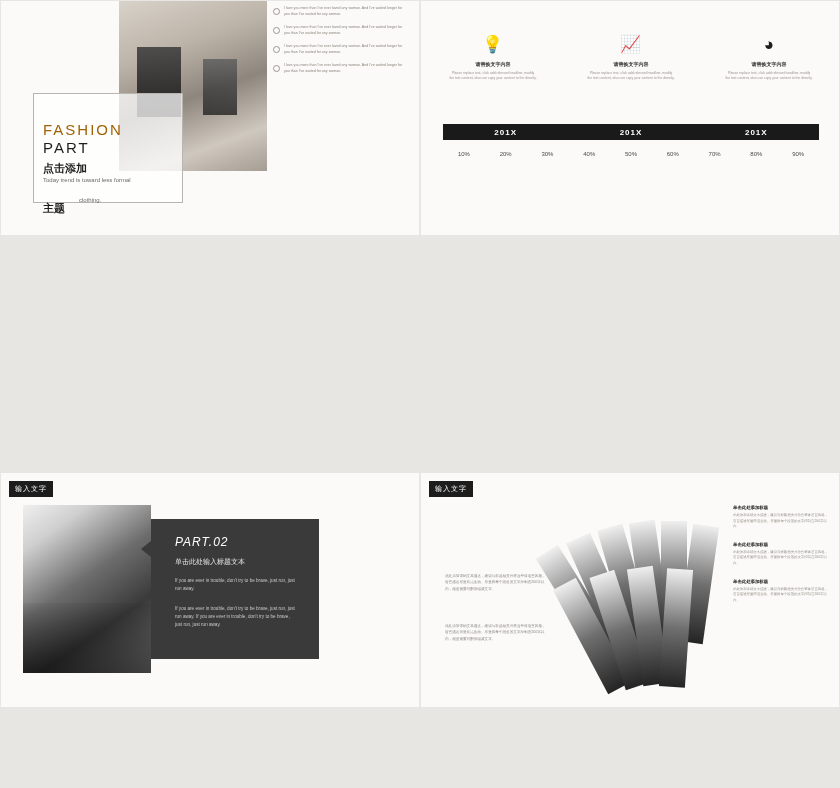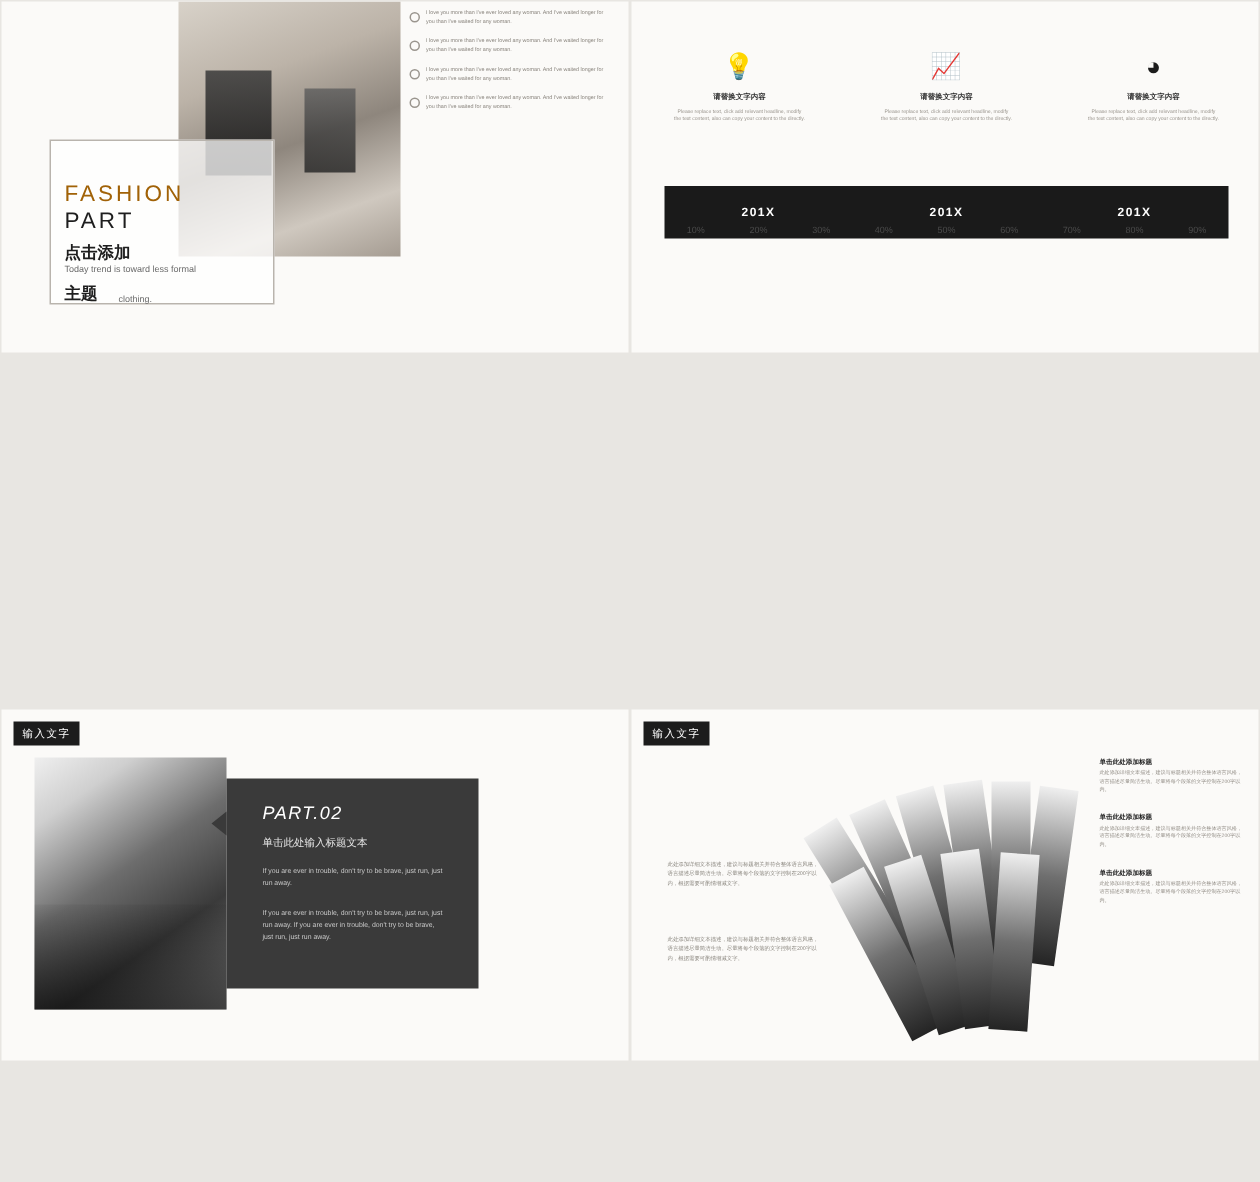--- a/index.html
+++ b/index.html
@@ -12,33 +12,33 @@
   
   .s1-img{position:absolute;left:118px;top:0;width:148px;height:170px;background:
      linear-gradient(160deg,#d8d2c9 0%,#bcb3a8 30%,#8e867d 55%,#cfc8bf 80%,#a59c92 100%);}
   .s1-img:after{content:"";position:absolute;left:18px;top:46px;width:44px;height:70px;background:linear-gradient(180deg,#3a3a3a,#111);opacity:.85;}
   .s1-img:before{content:"";position:absolute;left:84px;top:58px;width:34px;height:56px;background:linear-gradient(180deg,#5d5d5d,#222);opacity:.8;}
   .s1-frame{position:absolute;left:32px;top:92px;width:148px;height:108px;border:1px solid #b9b4ad;background:rgba(255,255,255,.75);}
   .s1-t1{position:absolute;left:42px;top:120px;font-size:15px;letter-spacing:2px;color:#a16207;}
   .s1-t2{position:absolute;left:42px;top:138px;font-size:15px;letter-spacing:2px;color:#1e1e1e;}
   .s1-t3{position:absolute;left:42px;top:160px;font-size:11px;font-weight:bold;color:#1e1e1e;}
   .s1-t4{position:absolute;left:42px;top:176px;font-size:6px;color:#6a6a6a;}
-  .s1-t5{position:absolute;left:42px;top:187px;font-size:11px;font-weight:bold;color:#1e1e1e;}
+  .s1-t5{position:absolute;left:42px;top:200px;font-size:11px;font-weight:bold;color:#1e1e1e;}
   .s1-t6{position:absolute;left:78px;top:196px;font-size:6px;color:#6a6a6a;}
   .s1-list{position:absolute;left:272px;top:4px;width:130px;}
   .s1-li{display:flex;gap:4px;margin-bottom:7px;}
   .s1-li .dot{width:5px;height:5px;border:1px solid #9a958e;border-radius:50%;margin-top:3px;flex:none;}
   .s1-li .tx{font-size:3.6px;line-height:6px;color:#8a857e;}
 
   
   .s2-col{position:absolute;top:34px;width:108px;text-align:center;}
   .s2-ic{font-size:17px;color:#1c1c1c;line-height:20px;}
   .s2-h{font-size:5px;color:#333;margin-top:6px;font-weight:bold;}
   .s2-p{font-size:3.4px;color:#9b968f;line-height:5px;margin-top:4px;padding:0 10px;}
-  .s2-bar{position:absolute;left:22px;top:123px;width:376px;height:35px;background:#1a1a1a;display:flex;align-items:center;}
+  .s2-bar{position:absolute;left:22px;top:123px;width:376px;height:16px;background:#1a1a1a;display:flex;align-items:center;}
   .s2-bar span{flex:1;text-align:center;color:#fff;font-size:8px;font-weight:bold;letter-spacing:1px;}
   .s2-pct{position:absolute;left:22px;top:150px;width:376px;display:flex;}
   .s2-pct span{flex:1;text-align:center;font-size:6px;color:#4a4a4a;}
 
   
   .s3-img{position:absolute;left:22px;top:32px;width:128px;height:168px;background:
      linear-gradient(145deg,#efefef 0%,#cfcfcf 18%,#6d6d6d 45%,#3a3a3a 70%,#8d8d8d 100%);}
   .s3-img:after{content:"";position:absolute;left:0;bottom:0;width:100%;height:70px;background:linear-gradient(180deg,rgba(0,0,0,.05),rgba(0,0,0,.55));}
   .s3-card{position:absolute;left:150px;top:46px;width:168px;height:140px;background:#3a3a3a;}
   .s3-card:before{content:"";position:absolute;left:-10px;top:22px;border-top:8px solid transparent;border-bottom:8px solid transparent;border-right:10px solid #3a3a3a;}

